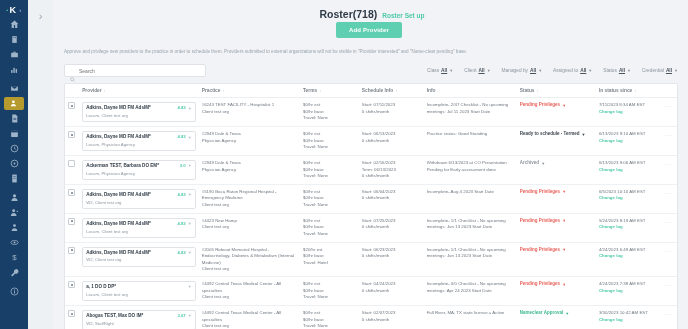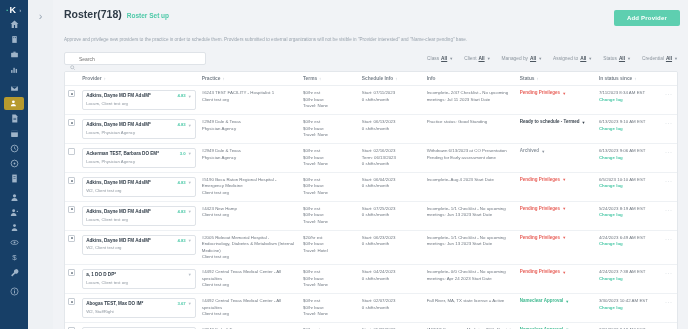--- a/index.html
+++ b/index.html
@@ -36,21 +36,21 @@
   
   .rail {
     width: 25px; background: #eef1f4; flex: 0 0 25px;
     padding-top: 10px; display: flex; justify-content: center;
   }
   .rail .chev { color: #9aa7b4; font-size: 11px; }
 
   
   .main { flex: 1; background: #f1f3f6; padding: 8px 8px 0 5px; overflow: hidden; }
 
-  .topbar { display: flex; align-items: flex-start; justify-content: space-between; }
+  .topbar { display: flex; align-items: center; justify-content: space-between; flex-direction: column; }
   .title-wrap { display: flex; align-items: baseline; gap: 5px; padding-left: 6px; }
   .page-title { font-size: 10.5px; font-weight: bold; color: #2f3b47; }
   .setup-link { font-size: 6.5px; color: #4dc9a8; font-weight: bold; }
   .add-btn {
     background: #5ecfb0; color: #fff; border: none; border-radius: 2px;
     font-size: 6px; font-weight: bold; padding: 5px 13px; cursor: pointer;
     margin-top: 2px; letter-spacing: .2px;
   }
 
   .desc { font-size: 4.6px; color: #9aa4ae; padding-left: 6px; margin-top: 11px; line-height: 1.4; }

